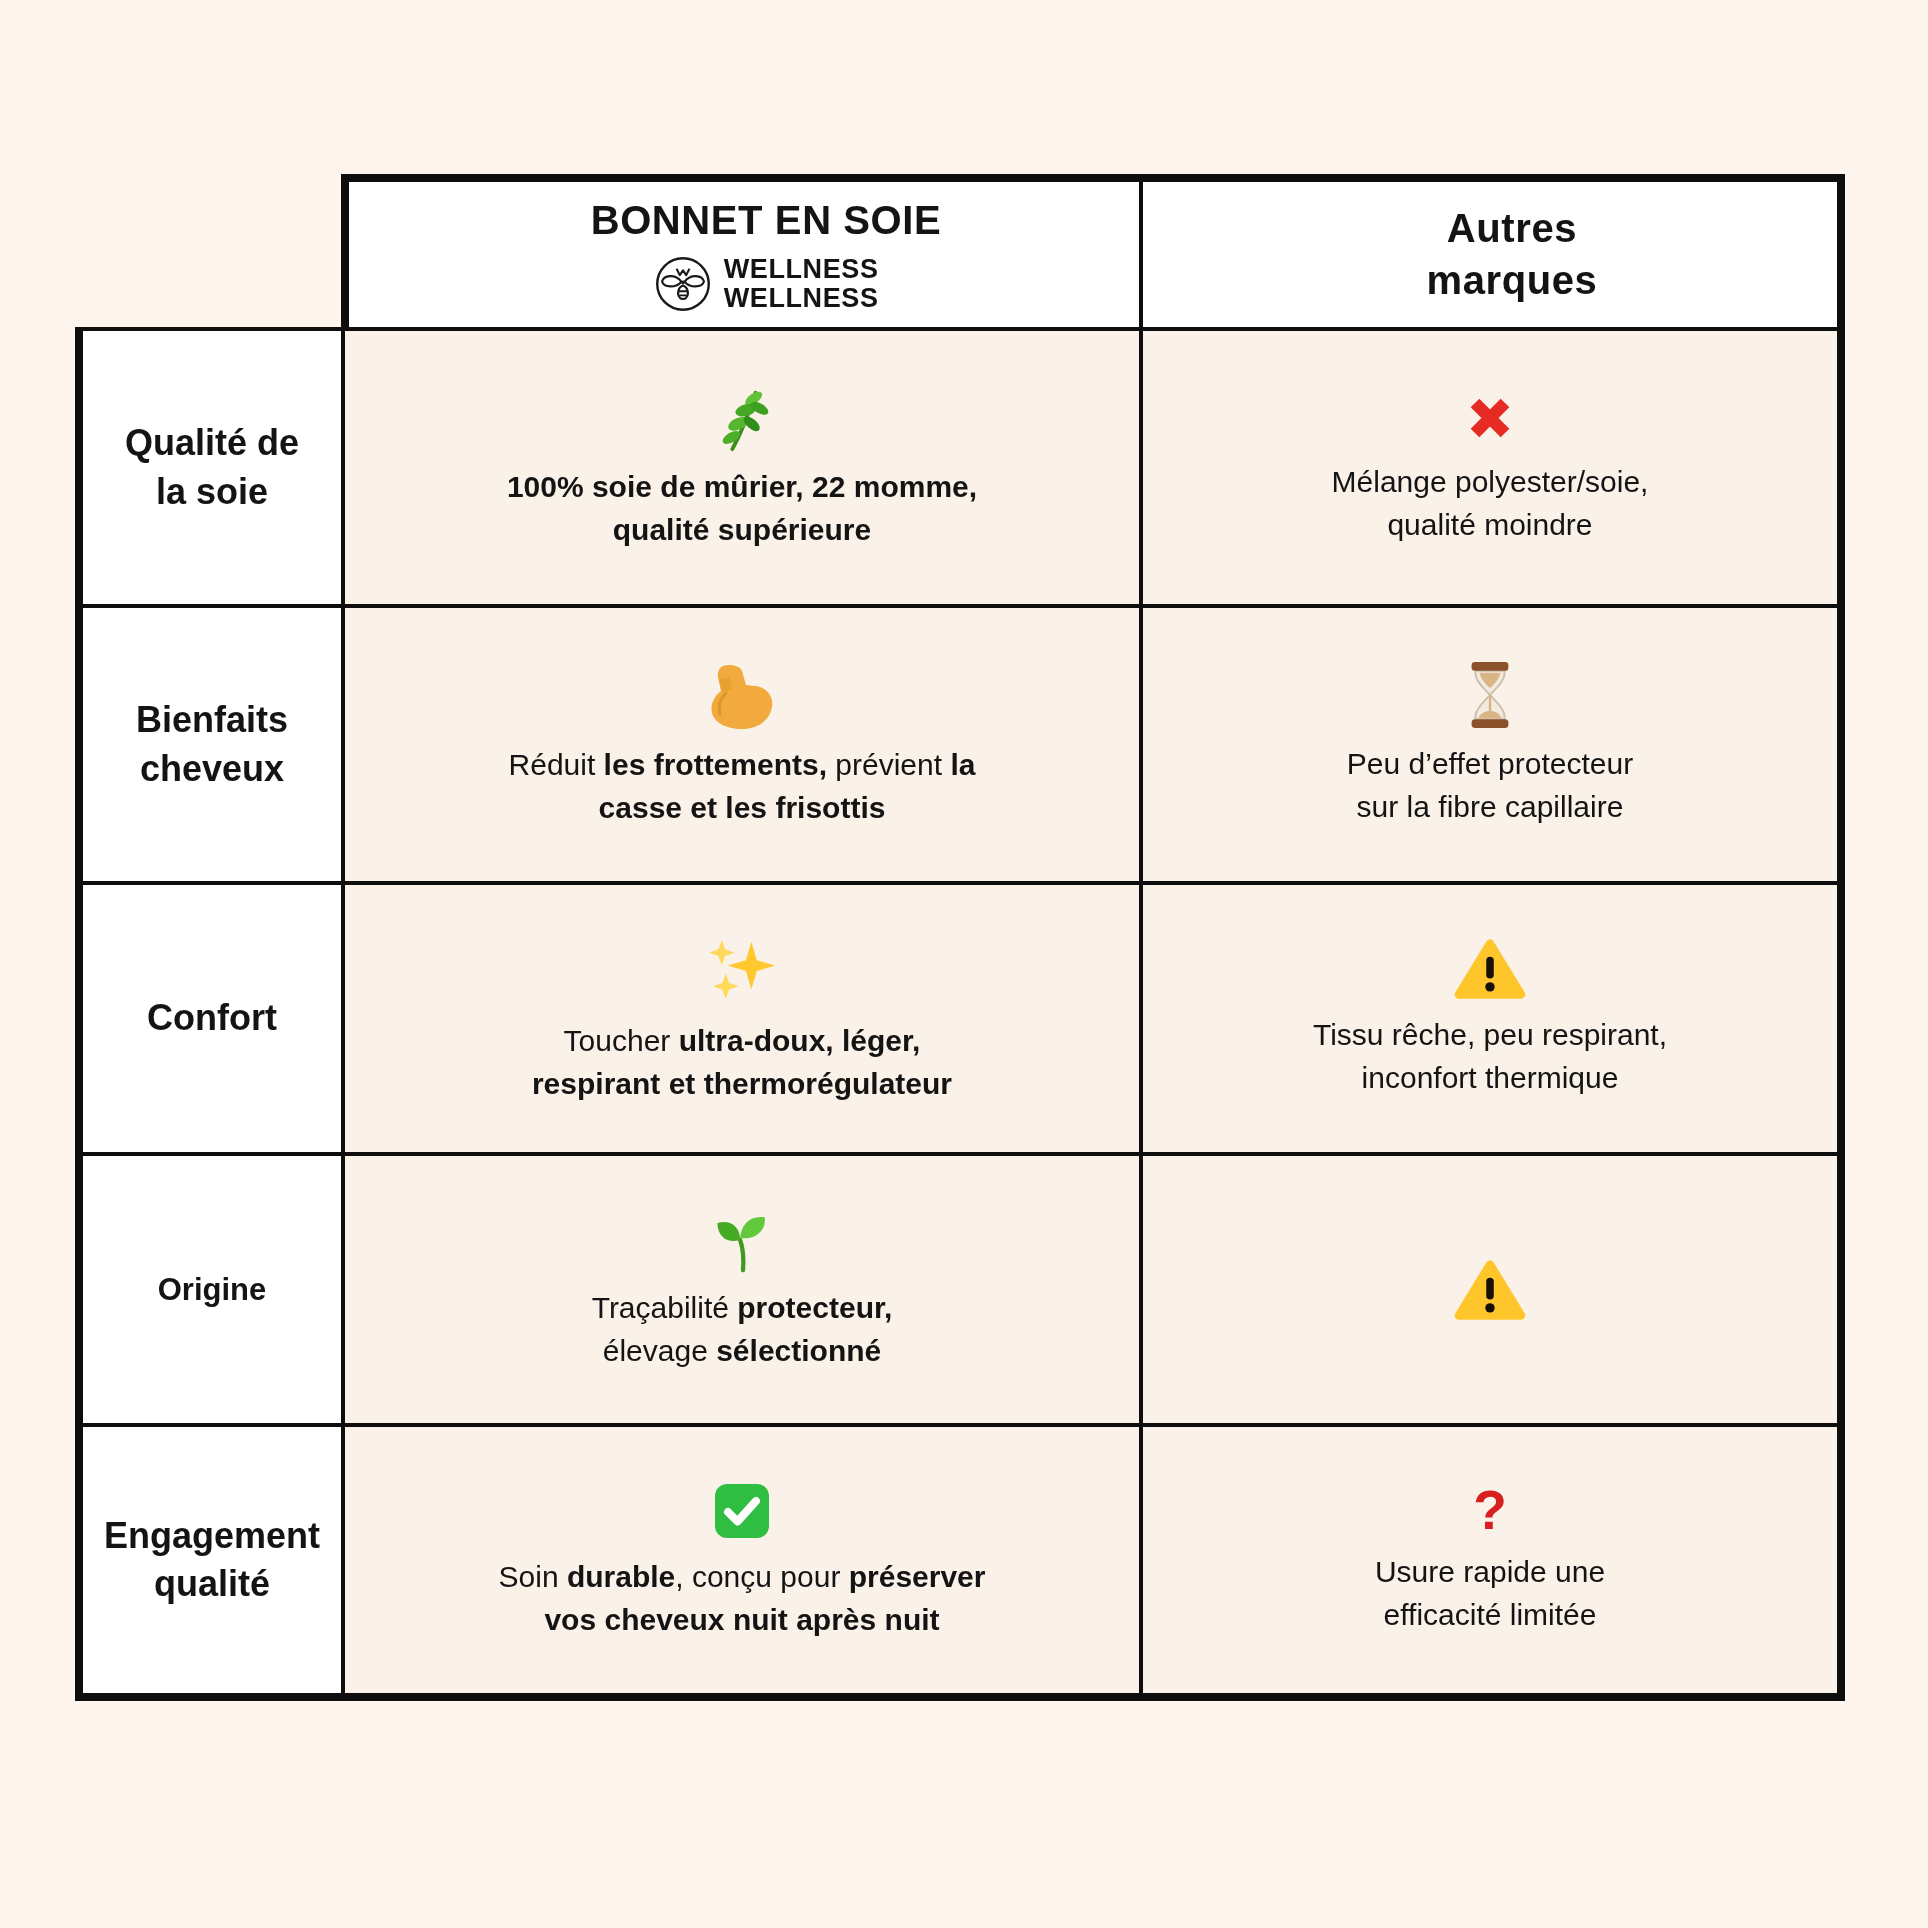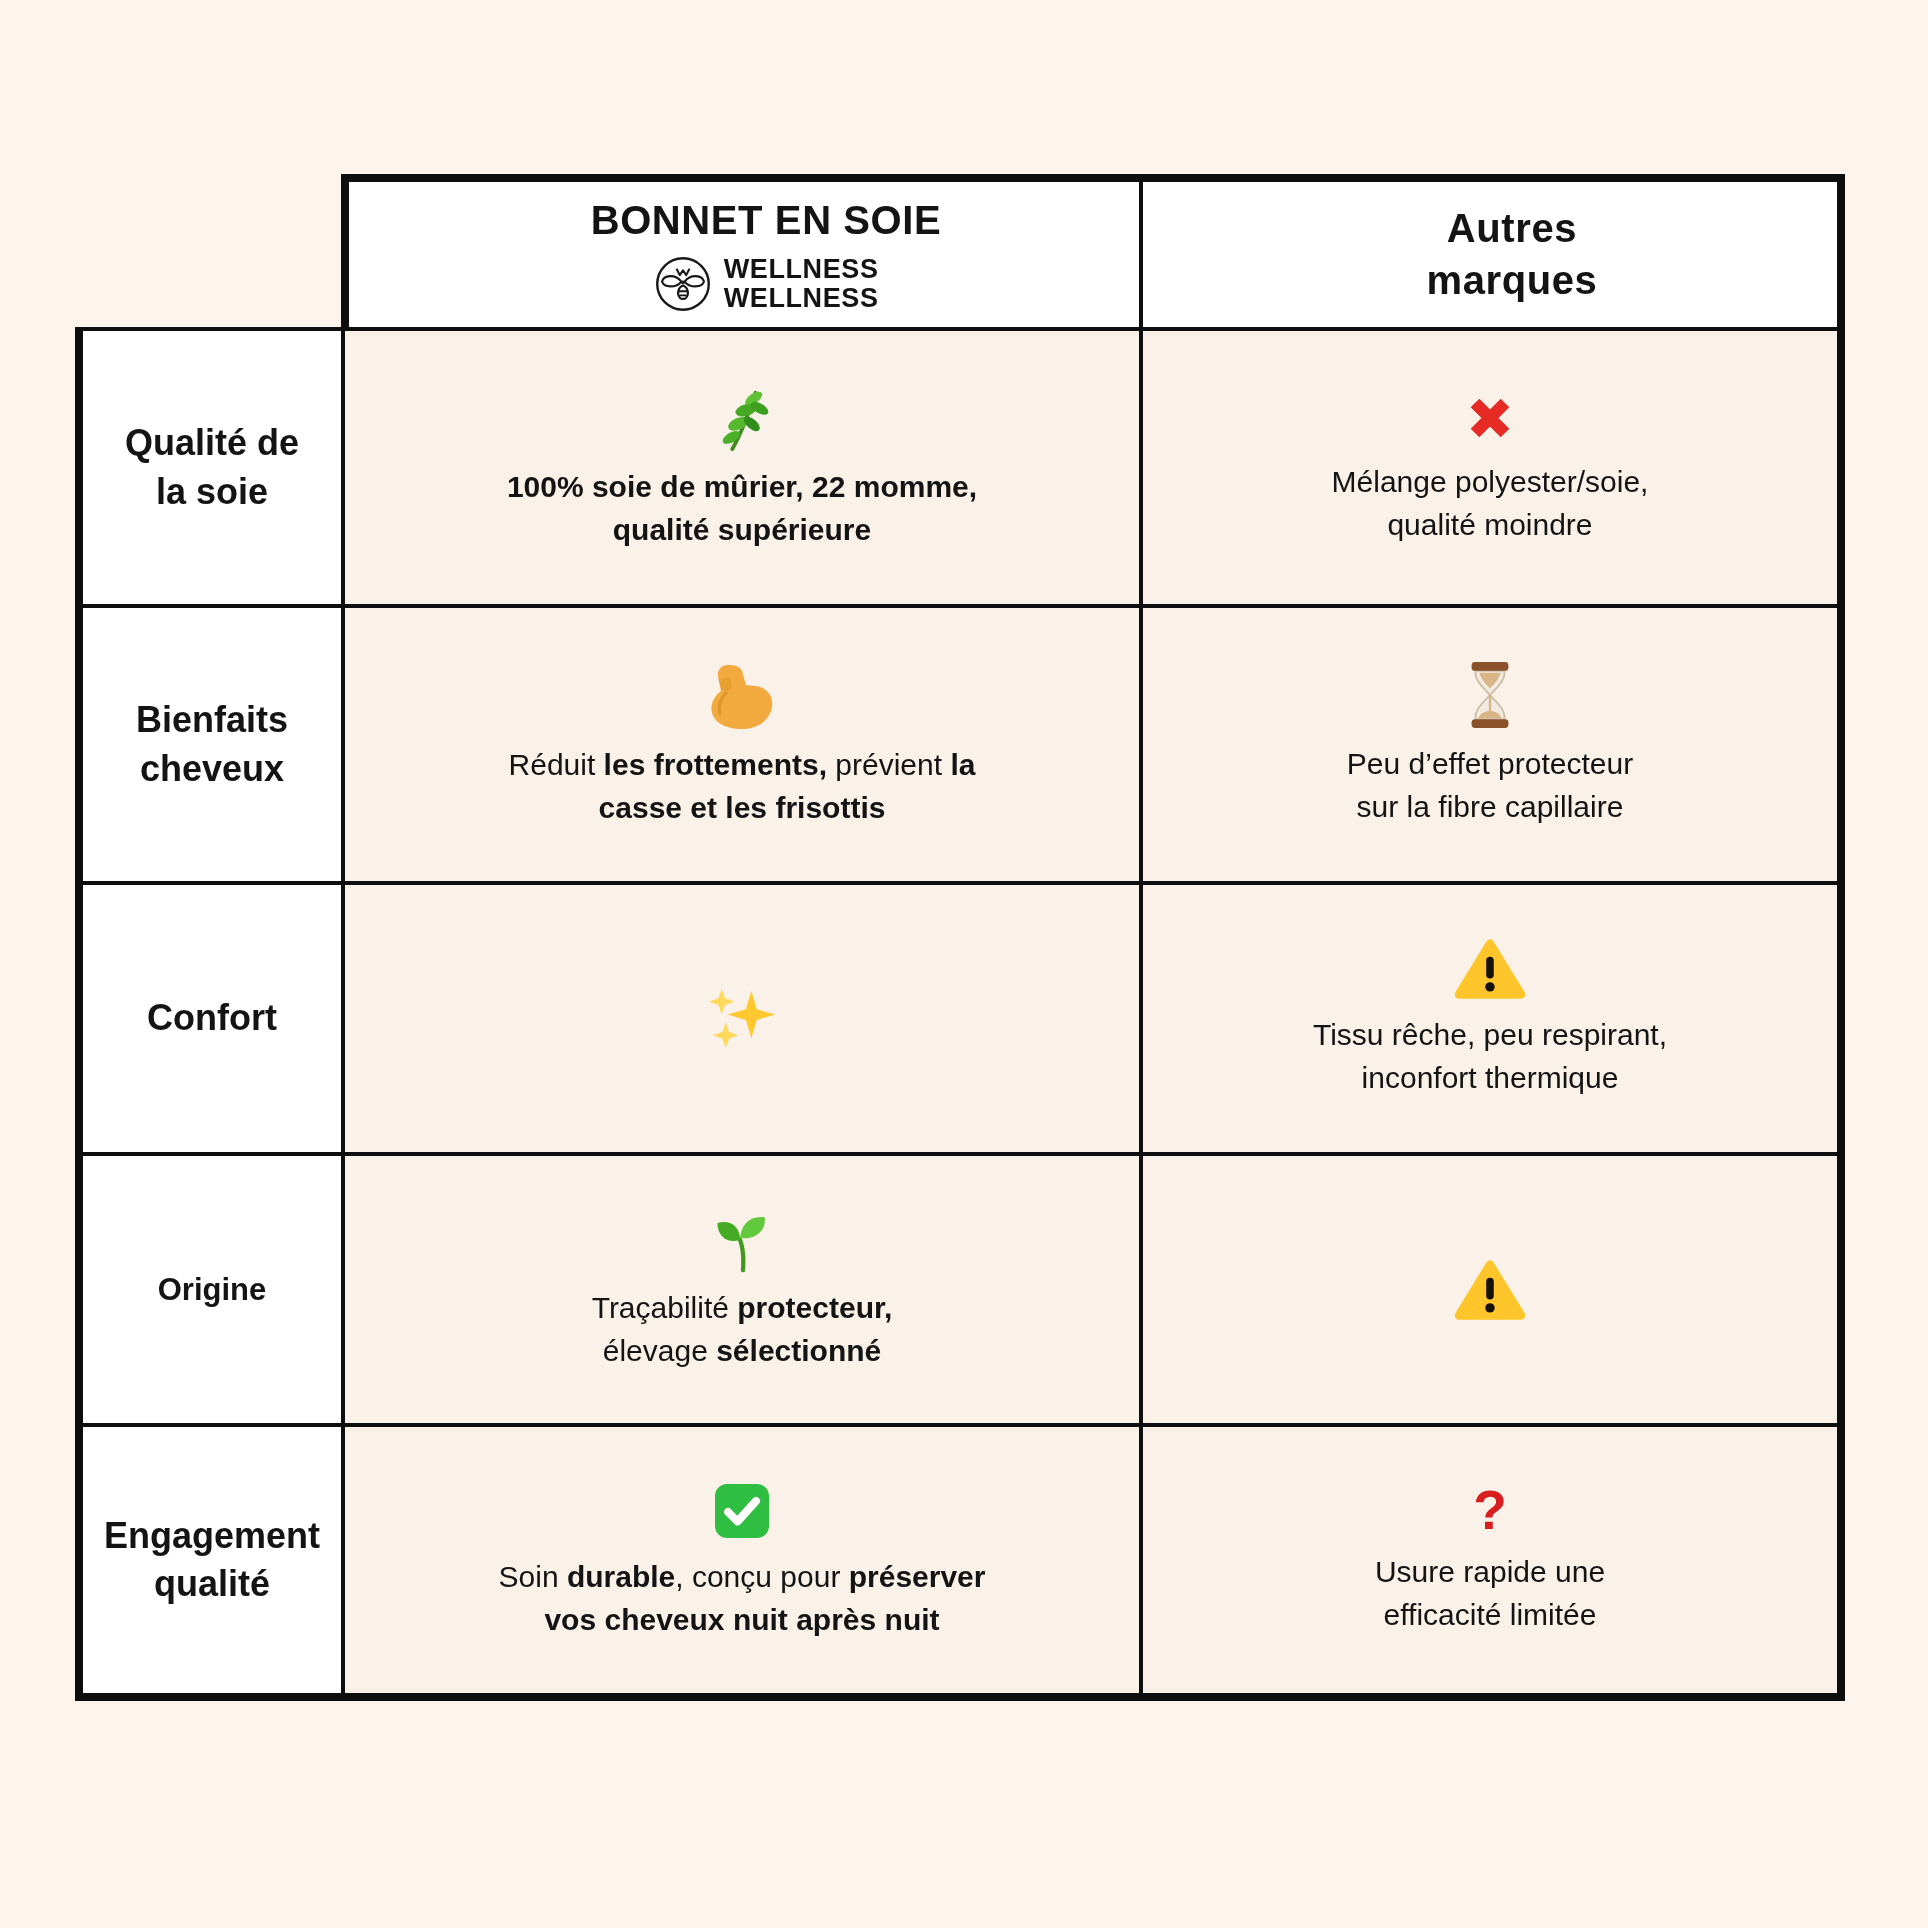--- a/index.html
+++ b/index.html
@@ -152,20 +152,22 @@
     <div class="label-text">Confort</div>
   </div>
   <div class="cell mid">
     <span class="icon">
       <svg width="75" height="75" viewBox="0 0 76 72">
         <path d="M47 8 L52.5 26.5 L71 32 L52.5 37.5 L47 56 L41.5 37.5 L23 32 L41.5 26.5 Z" fill="#FFC82E"></path>
         <path d="M17 6 L20.4 15.6 L30 19 L20.4 22.4 L17 32 L13.6 22.4 L4 19 L13.6 15.6 Z" fill="#FFD95C"></path>
         <path d="M21 40 L24.4 49.6 L34 53 L24.4 56.4 L21 66 L17.6 56.4 L8 53 L17.6 49.6 Z" fill="#FFD95C"></path>
       </svg>
     </span>
+    <div class="cell-text"><span>Toucher </span><b>ultra-doux, léger,
+respirant et thermorégulateur</b></div>
   </div>
   <div class="cell rgt">
     <span class="icon">
       <svg width="72" height="64" viewBox="0 0 76 68">
         <path d="M38 7 L71 61 H5 Z" fill="#FFC62B" stroke="#FFC62B" stroke-width="9" stroke-linejoin="round"></path>
         <rect x="34" y="21" width="8" height="23" rx="4" fill="#151008"></rect>
         <circle cx="38" cy="53" r="5" fill="#151008"></circle>
       </svg>
     </span>
     <div class="cell-text"><span>Tissu rêche, peu respirant,

